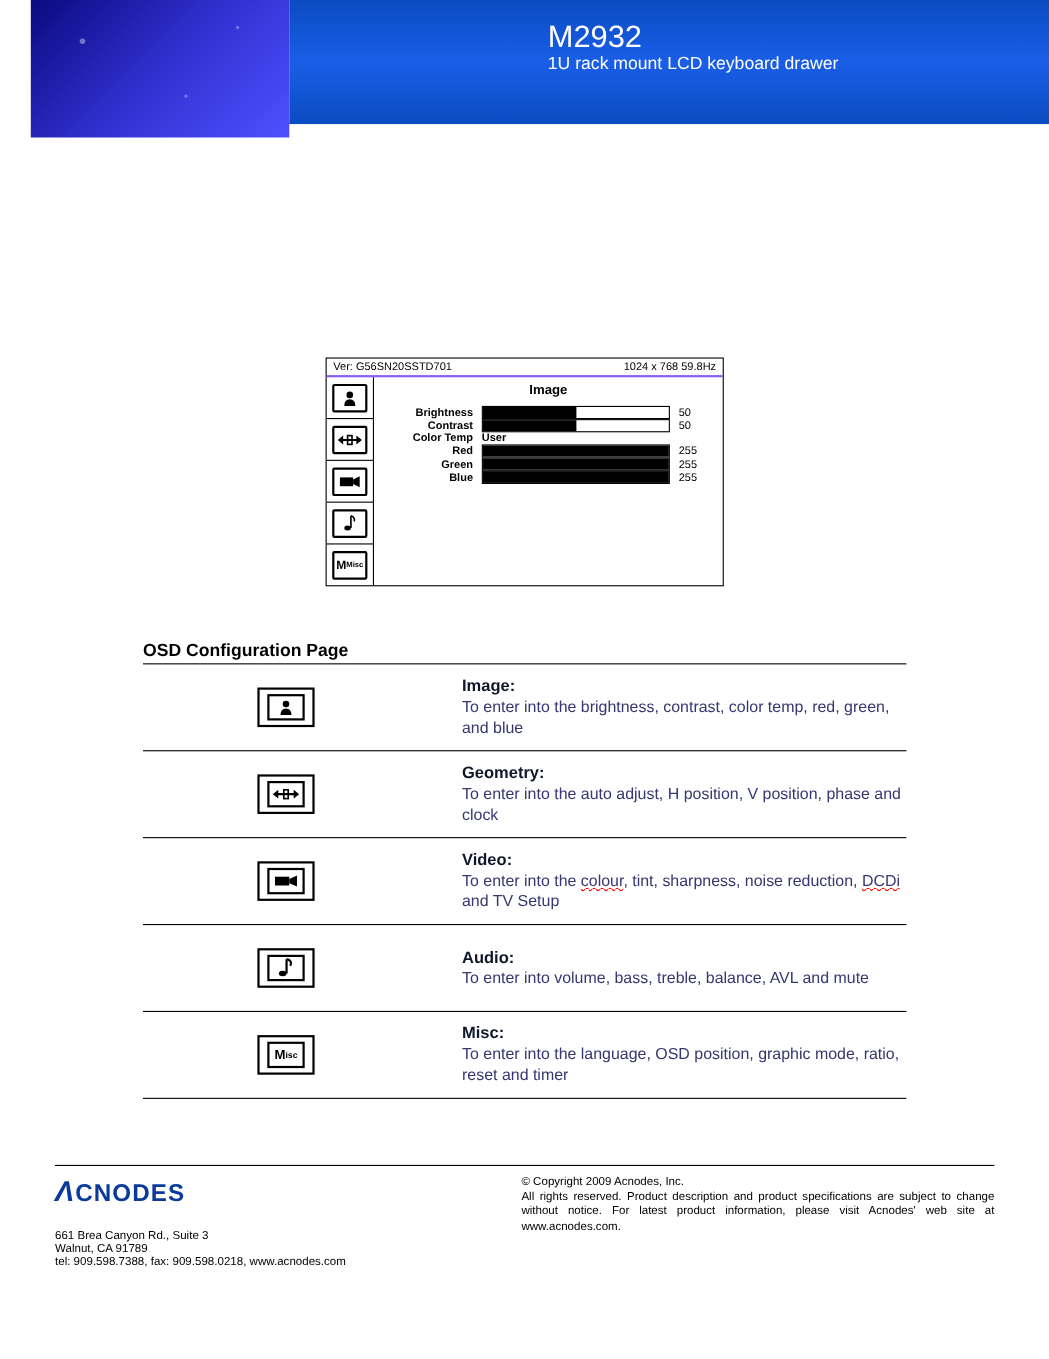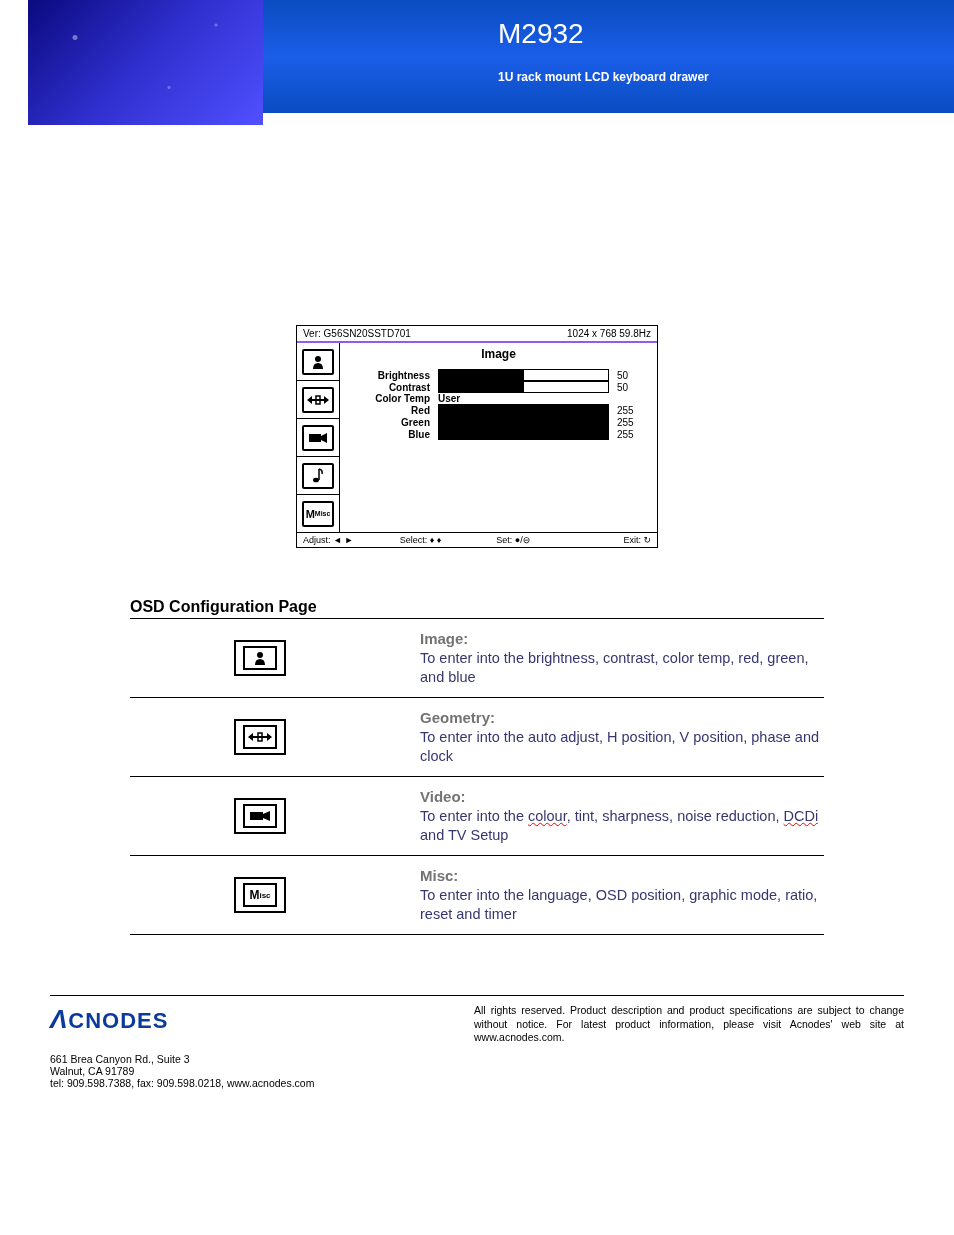--- a/index.html
+++ b/index.html
@@ -40,23 +40,22 @@
     background: linear-gradient(to bottom, #0a4cc0, #1a5ee8 50%, #0a4cc0);
     color: #fff;
     padding: 18px 0 0 235px;
   }
   .header-blue h1 {
     margin: 0;
     font-weight: normal;
     font-size: 28px;
   }
   .header-blue .sub {
-    font-size: 12px;
-    margin-top: 20px;
-    font-weight: bold;
+    font-size: 16px;
+    margin-top: 0;
   }
   .header-white {
     height: 12px;
     background: #fff;
   }
 
   
   .osd-box {
     width: 360px;
     margin: 200px auto 50px auto;
@@ -181,21 +180,21 @@
     width: 30px;
     height: 20px;
     border: 2px solid #000;
     display: flex;
     align-items: center;
     justify-content: center;
     font-size: 11px;
     font-weight: bold;
   }
   .config-text strong {
-    color: #737373;
+    color: #0f172a;
     font-size: 15px;
   }
   .config-text {
     flex: 1;
     font-size: 14.5px;
     color: #363670;
     padding: 8px 0;
     line-height: 1.3;
   }
   .wavy {
@@ -330,26 +329,20 @@
         <div class="osd-val">255</div>
       </div>
       <div class="osd-row">
         <div class="osd-label">Blue</div>
         <div class="osd-slider">
             <div class="osd-fill" style="width:100%"></div>
           </div>
         <div class="osd-val">255</div>
       </div>
     </div>
-  </div>
-  <div class="osd-footer">
-    <span>Adjust: ◄ ►</span>
-    <span>Select: ♦ ♦</span>
-    <span>Set: ●/⊖</span>
-    <span>Exit: ↻</span>
   </div>
 </div>
 
 <div class="config">
   <div class="config-title">OSD Configuration Page</div>
 
   <div class="config-row">
     <div class="config-icon-wrap">
         <div class="config-icon">
           <div class="config-icon-inner">
@@ -395,20 +388,37 @@
             </svg>
           </div>
         </div>
       </div>
     <div class="config-text">
       <strong>Video:</strong><br>
       <span><span>To enter into the </span><span class="wavy">colour</span><span>, tint, sharpness, noise reduction, </span><span class="wavy">DCDi</span><span> and TV Setup</span></span>
     </div>
   </div>
 
+  <div class="config-row">
+    <div class="config-icon-wrap">
+        <div class="config-icon">
+          <div class="config-icon-inner">
+            <svg width="14" height="18" viewBox="0 0 14 18">
+              <ellipse cx="4" cy="14" rx="3.5" ry="2.5" fill="#000"></ellipse>
+              <line x1="7.5" y1="14" x2="7.5" y2="1" stroke="#000" stroke-width="2"></line>
+              <path d="M7.5 1 Q13 2 11 7" fill="none" stroke="#000" stroke-width="2"></path>
+            </svg>
+          </div>
+        </div>
+      </div>
+    <div class="config-text">
+      <strong>Audio:</strong><br>
+      <span>To enter into volume, bass, treble, balance, AVL and mute</span>
+    </div>
+  </div>
 
   <div class="config-row">
     <div class="config-icon-wrap">
         <div class="config-icon">
           <div class="config-icon-inner">
             <span style="font-size:12px;font-weight:bold;">M</span>
             <span style="font-size:8px;">isc</span>
           </div>
         </div>
       </div>
@@ -420,15 +430,16 @@
 </div>
 
 <div class="footer">
   <div class="footer-left">
     <div class="logo"><span class="a">Λ</span><span>CNODES</span></div>
     <div>661 Brea Canyon Rd., Suite 3</div>
     <div>Walnut, CA 91789</div>
     <div>tel: 909.598.7388, fax: 909.598.0218, www.acnodes.com</div>
   </div>
   <div class="footer-right">
+    <div>© Copyright 2009 Acnodes, Inc.</div>
     <div>All rights reserved. Product description and product specifications are subject to change without notice. For latest product information, please visit Acnodes' web site at www.acnodes.com.</div>
   </div>
 </div>
 
 </body></html>

